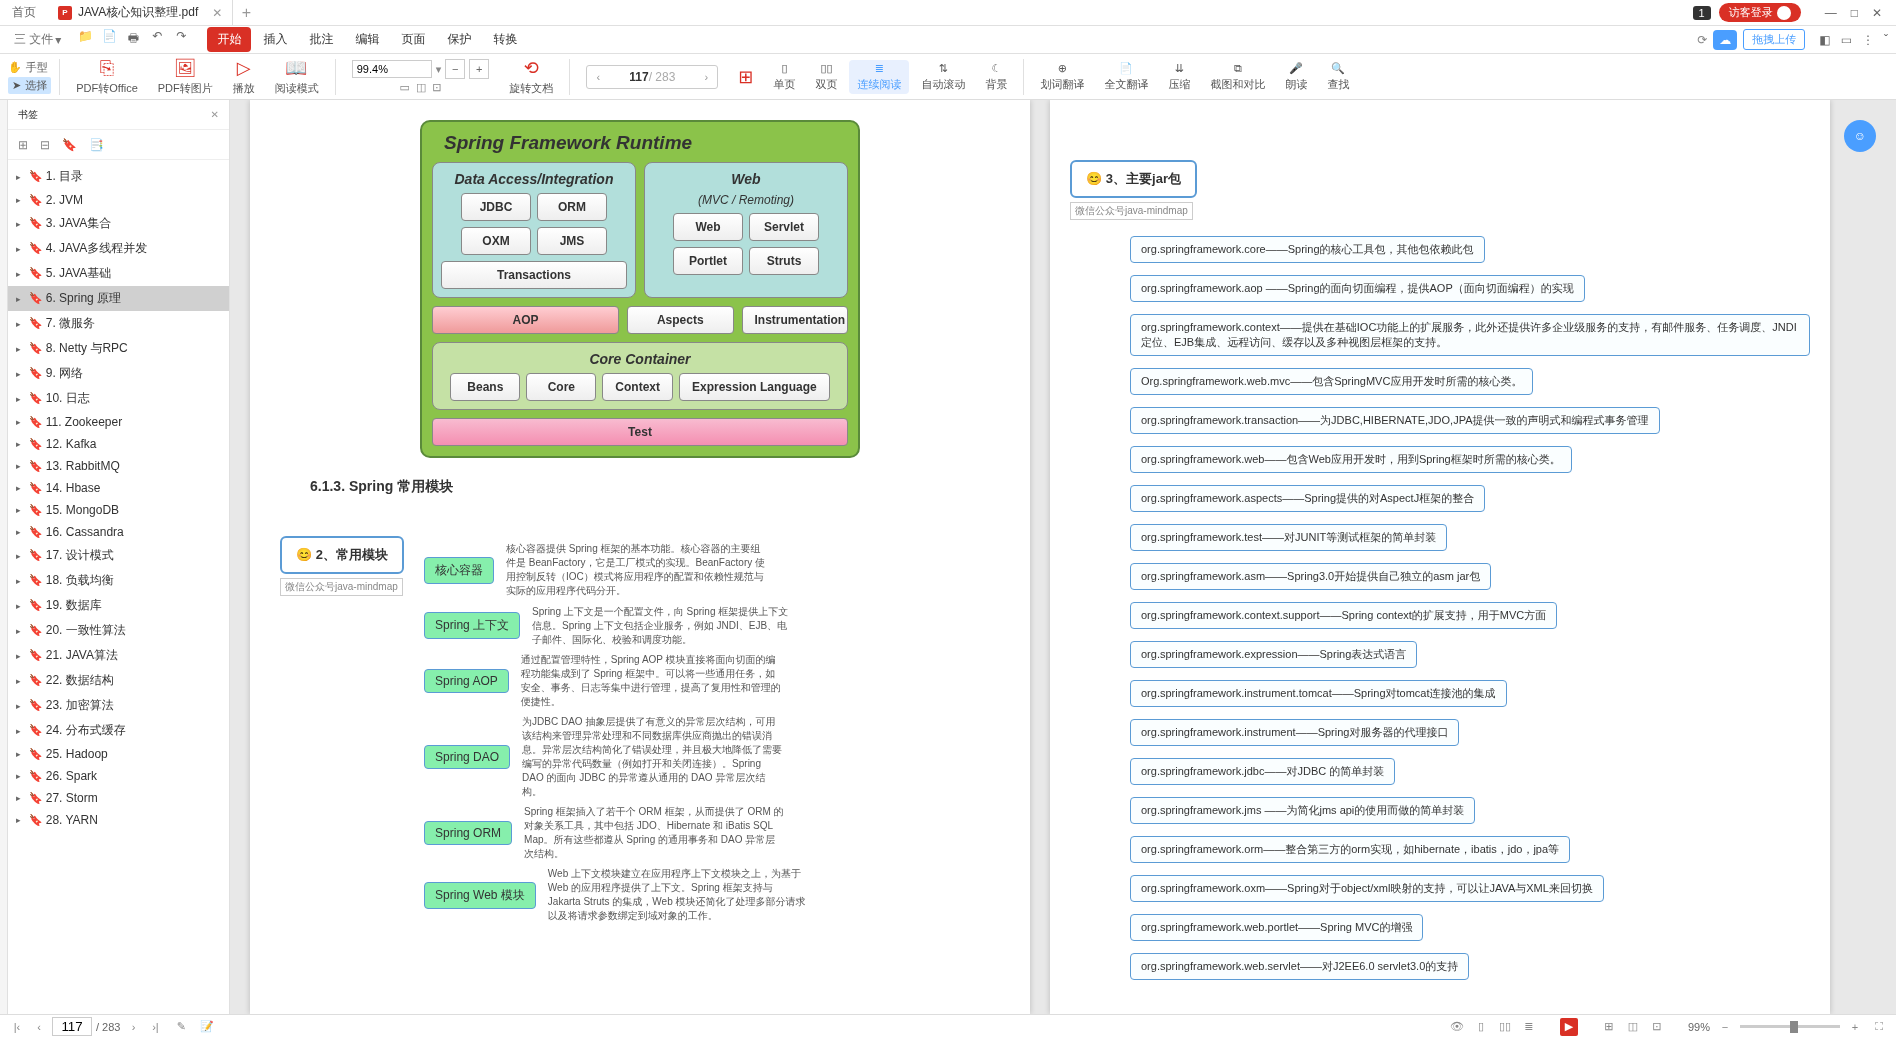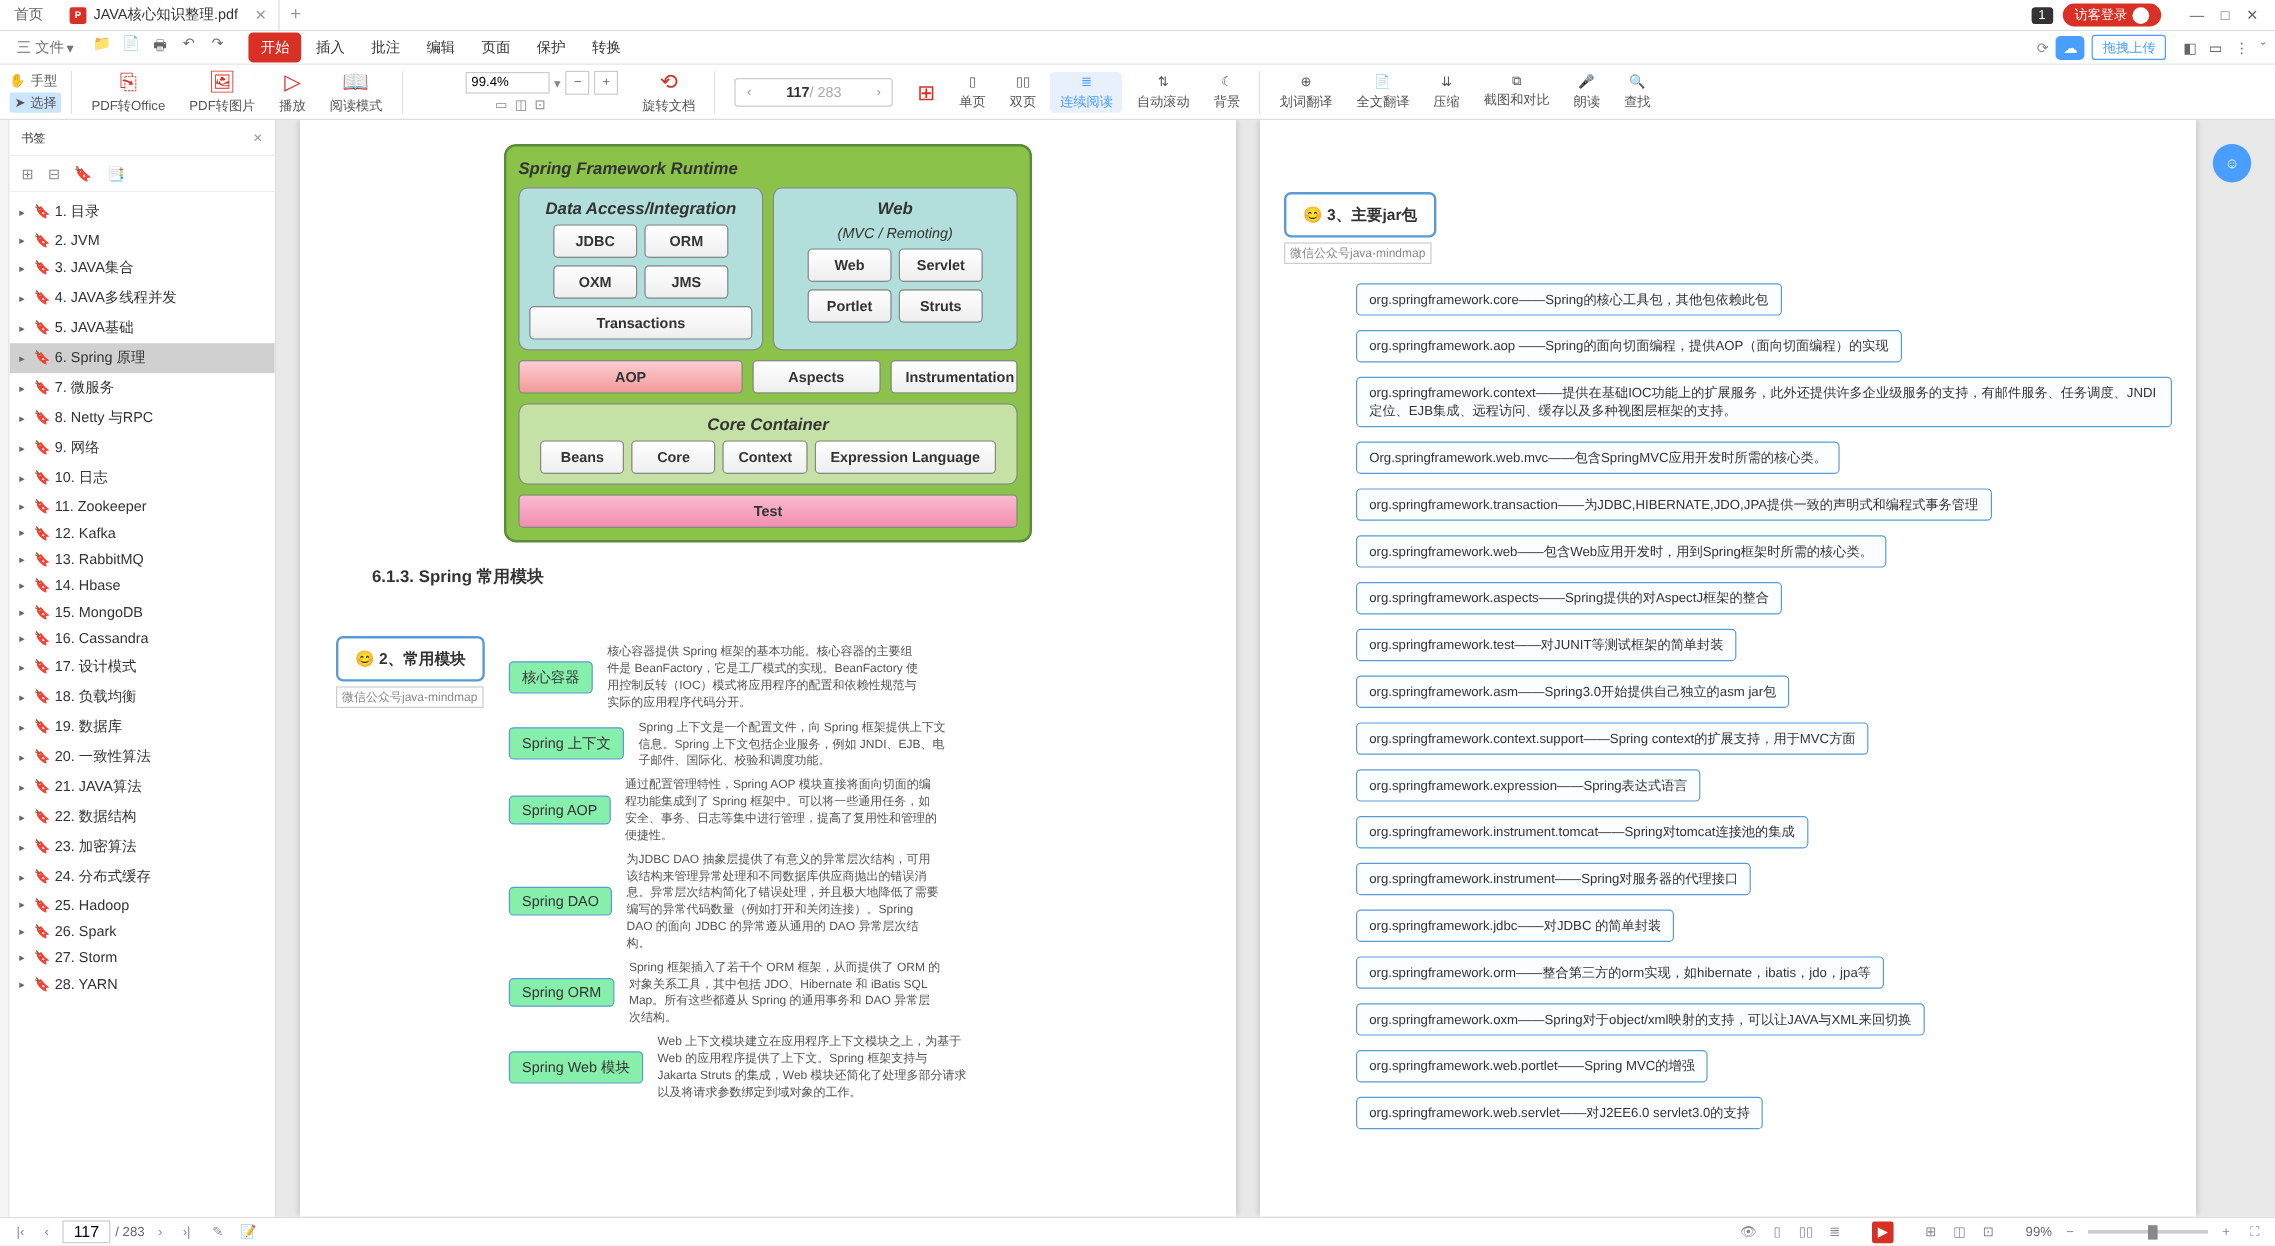--- a/index.html
+++ b/index.html
@@ -34,21 +34,21 @@
 
 .ribbon { height: 46px; background: #fff; display: flex; align-items: center; padding: 0 8px; border-bottom: 1px solid #ddd; gap: 4px; }
 .ribbon-left { display: flex; flex-direction: column; gap: 2px; font-size: 11px; color: #555; }
 .ribbon-left-row { display: flex; align-items: center; gap: 4px; }
 .hand-icon { color: #888; }
 .select-icon { background: #cce5ff; padding: 1px 4px; border-radius: 2px; }
 .ribbon-group { display: flex; flex-direction: column; align-items: center; padding: 0 8px; gap: 2px; font-size: 11px; color: #555; }
 .ribbon-group-icon { font-size: 18px; color: #d93025; }
 .ribbon-divider { width: 1px; height: 36px; background: #e0e0e0; margin: 0 4px; }
 .zoom-box { display: flex; align-items: center; gap: 4px; }
-.zoom-input { border: 1px solid #ccc; padding: 2px 4px; width: 70px; font-size: 11px; margin-left: 36px; }
+.zoom-input { border: 1px solid #ccc; padding: 2px 4px; width: 80px; font-size: 11px; }
 .zoom-btn { width: 20px; height: 20px; border: 1px solid #ccc; background: #fff; display: flex; align-items: center; justify-content: center; color: #666; }
 .page-nav { display: flex; align-items: center; border: 1px solid #ccc; border-radius: 3px; }
 .page-nav-btn { width: 22px; height: 22px; display: flex; align-items: center; justify-content: center; color: #999; }
 .page-display { padding: 0 20px; font-size: 12px; }
 .page-current { color: #333; font-weight: bold; }
 .page-total { color: #aaa; }
 .ribbon-group.active-group { background: #e8f0fe; border-radius: 4px; padding: 2px 8px; }
 
 
 .main { display: flex; height: calc(100% - 26px - 28px - 46px - 24px); }
@@ -64,21 +64,21 @@
 .bookmark-item.active { background: #d0d0d0; }
 .bm-arrow { width: 10px; color: #666; font-size: 9px; }
 .bm-icon { color: #888; font-size: 11px; }
 
 
 .viewer { flex: 1; background: #e8e8e8; overflow: auto; display: flex; gap: 20px; padding: 0 20px; position: relative; }
 .page { background: #fff; width: 780px; flex-shrink: 0; margin: 0; box-shadow: 0 0 6px rgba(0,0,0,0.2); position: relative; padding: 20px; }
 
 
 .spring-runtime { border: 2px solid #5a8a3a; border-radius: 10px; background: #8bc34a; padding: 10px; margin: 0 auto; width: 440px; }
-.sr-title { font-style: italic; font-weight: bold; color: #333; margin-bottom: 8px; font-size: 14px; }
+.sr-title { font-style: italic; font-weight: bold; color: #333; margin-bottom: 8px; font-size: 19px; margin-left: 12px; }
 .sr-row { display: flex; gap: 8px; margin-bottom: 8px; }
 .sr-section { border: 1px solid #888; border-radius: 8px; padding: 8px; }
 .sr-section.teal { background: #b2dfdb; flex: 1; }
 .sr-section.teal2 { background: #b2dfdb; flex: 1; }
 .sr-section.green { background: #c5e1a5; width: 100%; }
 .sr-section-title { text-align: center; font-style: italic; font-weight: bold; font-size: 14px; margin-bottom: 6px; }
 .sr-section-sub { text-align: center; font-style: italic; font-size: 12px; margin-bottom: 6px; }
 .sr-boxes { display: flex; flex-wrap: wrap; gap: 6px; justify-content: center; }
 .sr-box { border: 1px solid #888; border-radius: 4px; padding: 6px 12px; font-size: 12px; font-weight: bold; background: linear-gradient(#fff,#eee); min-width: 70px; text-align: center; }
 .sr-box.wide { width: 100%; }
@@ -528,20 +528,21 @@
             <div><span class="mm-item">org.springframework.transaction——为JDBC,HIBERNATE,JDO,JPA提供一致的声明式和编程式事务管理</span></div>
             <div><span class="mm-item">org.springframework.web——包含Web应用开发时，用到Spring框架时所需的核心类。</span></div>
             <div><span class="mm-item">org.springframework.aspects——Spring提供的对AspectJ框架的整合</span></div>
             <div><span class="mm-item">org.springframework.test——对JUNIT等测试框架的简单封装</span></div>
             <div><span class="mm-item">org.springframework.asm——Spring3.0开始提供自己独立的asm jar包</span></div>
             <div><span class="mm-item">org.springframework.context.support——Spring context的扩展支持，用于MVC方面</span></div>
             <div><span class="mm-item">org.springframework.expression——Spring表达式语言</span></div>
             <div><span class="mm-item">org.springframework.instrument.tomcat——Spring对tomcat连接池的集成</span></div>
             <div><span class="mm-item">org.springframework.instrument——Spring对服务器的代理接口</span></div>
             <div><span class="mm-item">org.springframework.jdbc——对JDBC 的简单封装</span></div>
+            <div><span class="mm-item">org.springframework.jms ——为简化jms api的使用而做的简单封装</span></div>
             <div><span class="mm-item">org.springframework.orm——整合第三方的orm实现，如hibernate，ibatis，jdo，jpa等</span></div>
             <div><span class="mm-item">org.springframework.oxm——Spring对于object/xml映射的支持，可以让JAVA与XML来回切换</span></div>
             <div><span class="mm-item">org.springframework.web.portlet——Spring MVC的增强</span></div>
             <div><span class="mm-item">org.springframework.web.servlet——对J2EE6.0 servlet3.0的支持</span></div>
           </div>
       </div>
 
     </div>
   </div>
 </div>

